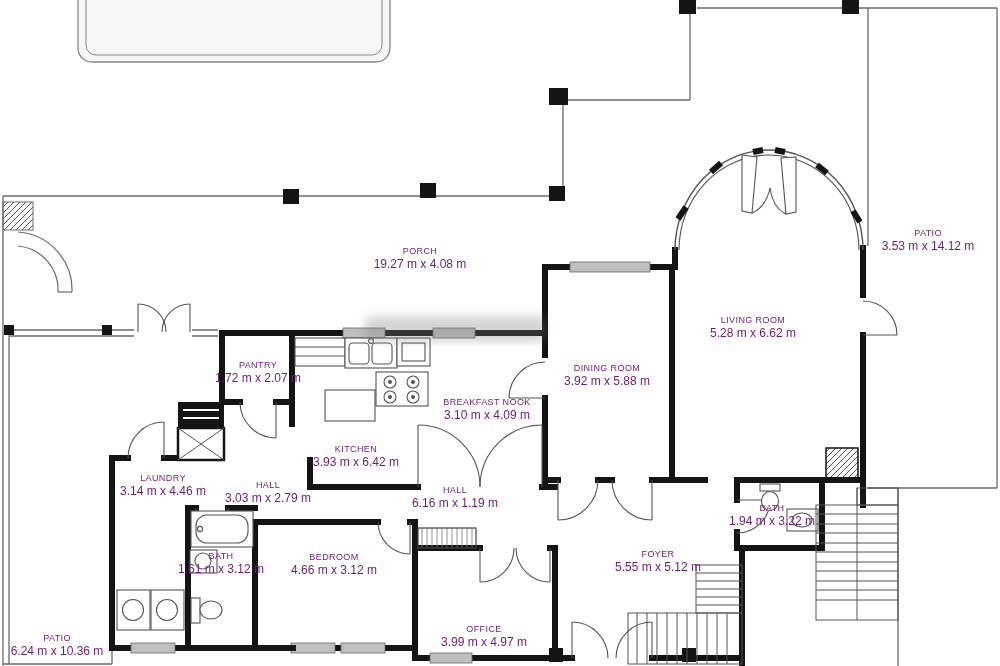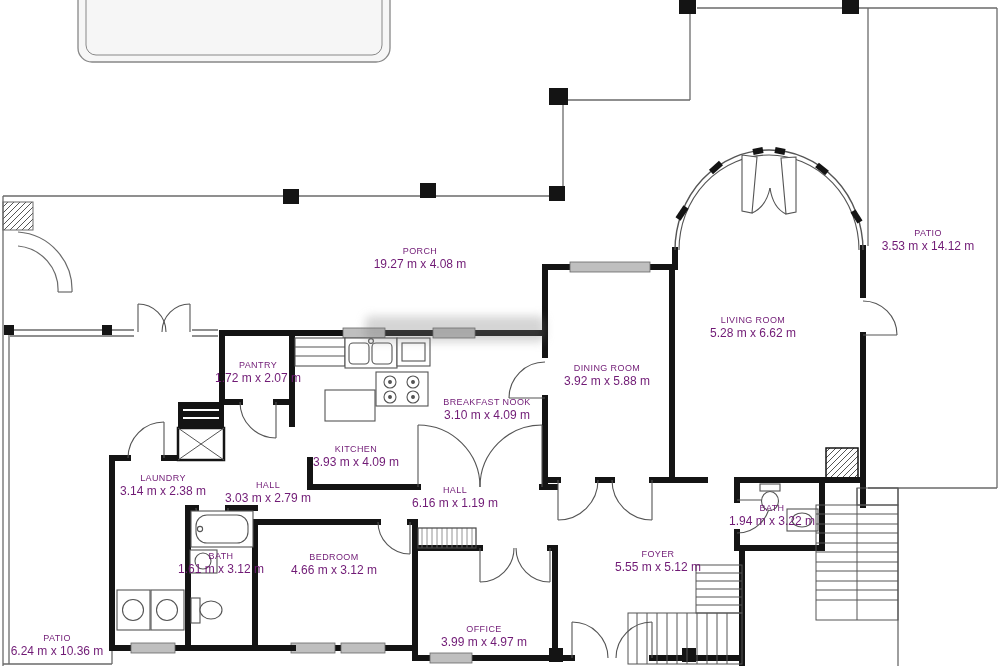--- a/index.html
+++ b/index.html
@@ -340,29 +340,29 @@
   <div class="room-label" style="left:607px;top:375px">
     <span class="rn">DINING ROOM</span>
     <span class="rd">3.92 m x 5.88 m</span>
   </div>
   <div class="room-label" style="left:487px;top:409px">
     <span class="rn">BREAKFAST NOOK</span>
     <span class="rd">3.10 m x 4.09 m</span>
   </div>
   <div class="room-label" style="left:356px;top:456px">
     <span class="rn">KITCHEN</span>
-    <span class="rd">3.93 m x 4.09 m</span>
+    <span class="rd">3.93 m x 6.42 m</span>
   </div>
   <div class="room-label" style="left:258px;top:372px">
     <span class="rn">PANTRY</span>
     <span class="rd">1.72 m x 2.07 m</span>
   </div>
   <div class="room-label" style="left:163px;top:485px">
     <span class="rn">LAUNDRY</span>
-    <span class="rd">3.14 m x 2.38 m</span>
+    <span class="rd">3.14 m x 4.46 m</span>
   </div>
   <div class="room-label" style="left:268px;top:492px">
     <span class="rn">HALL</span>
     <span class="rd">3.03 m x 2.79 m</span>
   </div>
   <div class="room-label" style="left:455px;top:497px">
     <span class="rn">HALL</span>
     <span class="rd">6.16 m x 1.19 m</span>
   </div>
   <div class="room-label" style="left:772px;top:515px">

